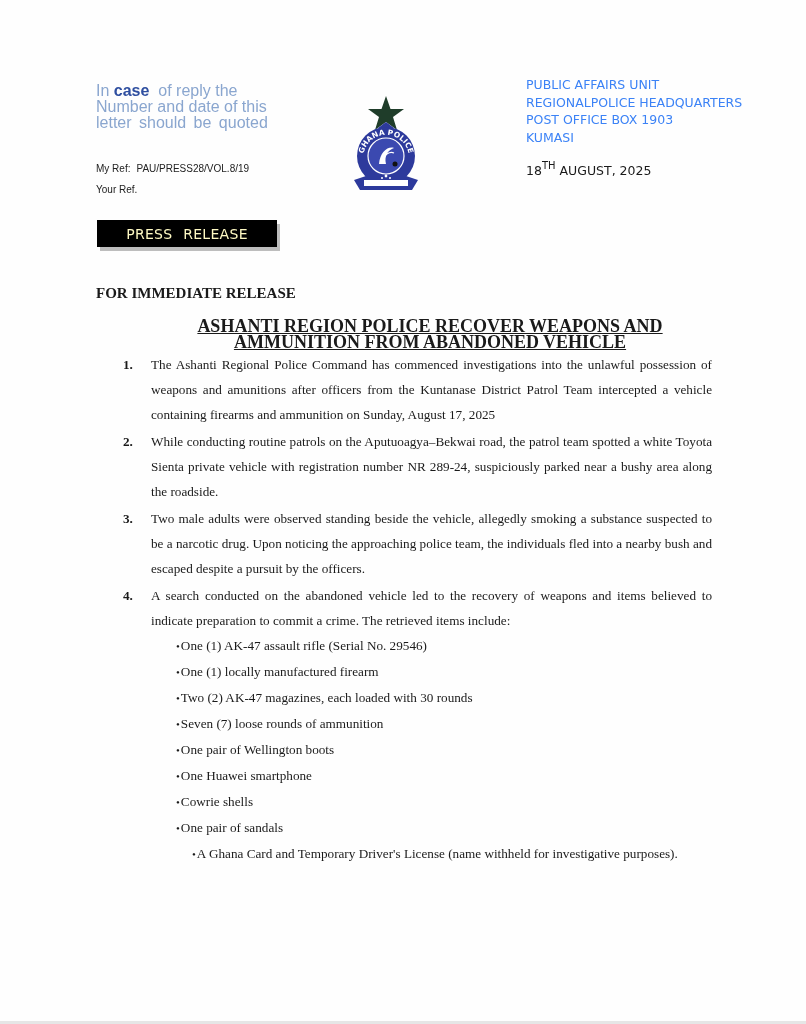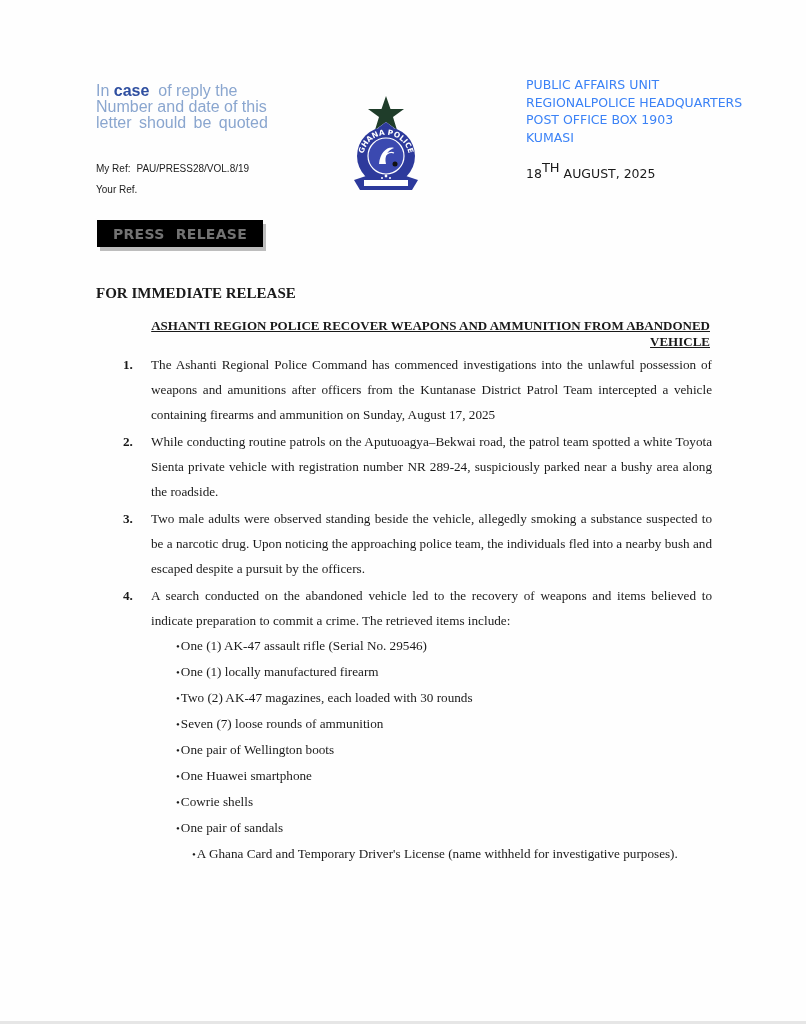--- a/index.html
+++ b/index.html
@@ -14,32 +14,32 @@
   .refs { position: absolute; left: 96px; top: 158px;
     font-family: "Liberation Sans", sans-serif; font-size: 10px; line-height: 21px; color: #222; }
   .refs .lbl { margin-right: 6px; }
 
   .crest { position: absolute; left: 346px; top: 94px; width: 80px; height: 106px; }
 
   .address { position: absolute; left: 526px; top: 76px;
     font-family: "DejaVu Sans", sans-serif; font-size: 12.5px; line-height: 17.5px; color: #3b82f6; }
   .date { position: absolute; left: 526px; top: 160px;
     font-family: "DejaVu Sans", sans-serif; font-size: 12.5px; color: #1a1a1a; }
-  .date sup { font-size: 13px; vertical-align: 6px; }
+  .date sup { font-size: 10px; vertical-align: 6px; }
 
-  .press-box { position: absolute; left: 97px; top: 220px; width: 166px; height: 27px;
-    background: #000; box-shadow: 3px 4px 0 #bdbdbd; color: #737373;
-    font-family: "DejaVu Sans", sans-serif; font-weight: bold; font-size: 14px;
+  .press-box { position: absolute; left: 97px; top: 220px; width: 180px; height: 27px;
+    background: #000; box-shadow: 3px 4px 0 #bdbdbd; color: #fef9c3;
+    font-family: "DejaVu Sans", sans-serif; font-weight: normal; font-size: 14px;
     display: flex; align-items: center; justify-content: center; letter-spacing: 0.3px; word-spacing: 6px; }
 
   .immediate { position: absolute; left: 96px; top: 285px;
     font-family: "Liberation Serif", serif; font-weight: bold; font-size: 15px; color: #1a1a1a; }
 
-  .headline { position: absolute; left: 150px; top: 318px; width: 560px; text-align: right;
-    font-family: "Liberation Serif", serif; font-weight: bold; font-size: 13px; line-height: 16px;
+  .headline { position: absolute; left: 150px; top: 318px; width: 560px; text-align: center;
+    font-family: "Liberation Serif", serif; font-weight: bold; font-size: 18px; line-height: 16px;
     color: #1a1a1a; text-decoration: underline; }
 
   .body { position: absolute; left: 120px; top: 352px; width: 592px;
     font-family: "Liberation Serif", serif; font-size: 13.2px; line-height: 25px; color: #1a1a1a; }
   .para { display: flex; margin: 0; }
   .para + .para { margin-top: 0; }
   .para .num { width: 31px; flex: 0 0 31px; font-weight: bold; padding-left: 3px; box-sizing: border-box; }
   .para .txt { flex: 1; text-align: justify; }
   .para.gap { margin-top: 2px; }
 

